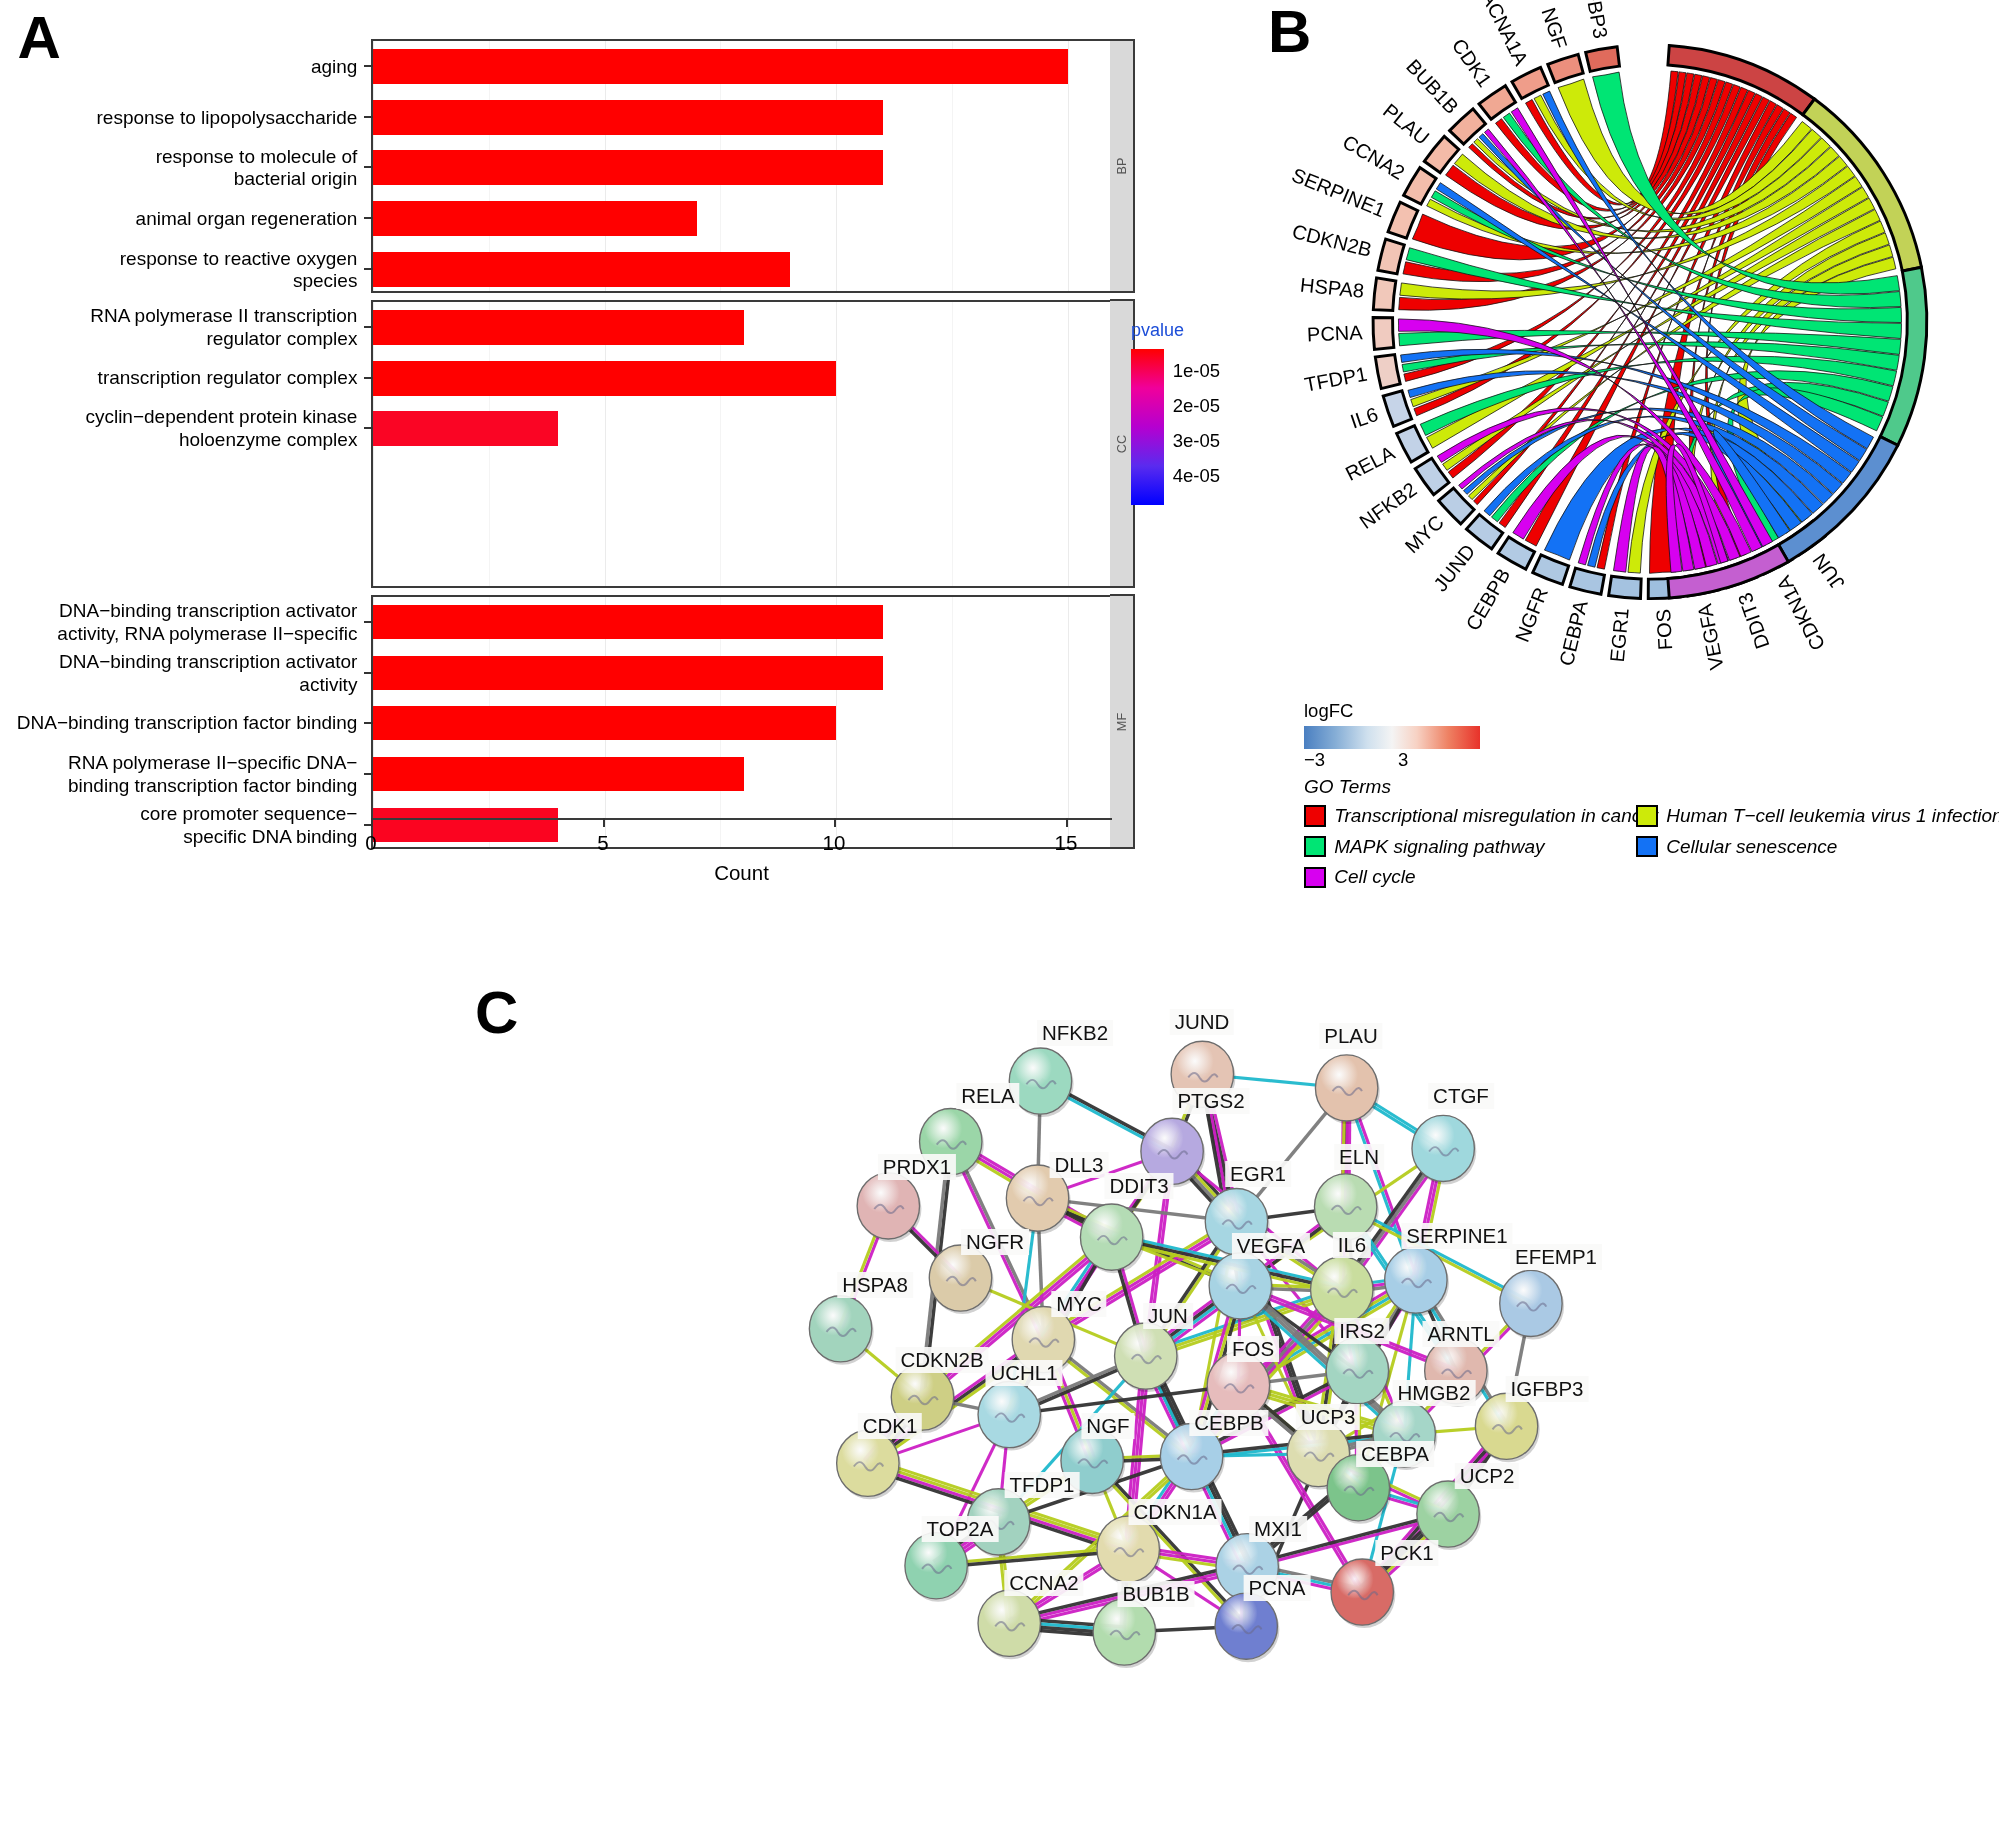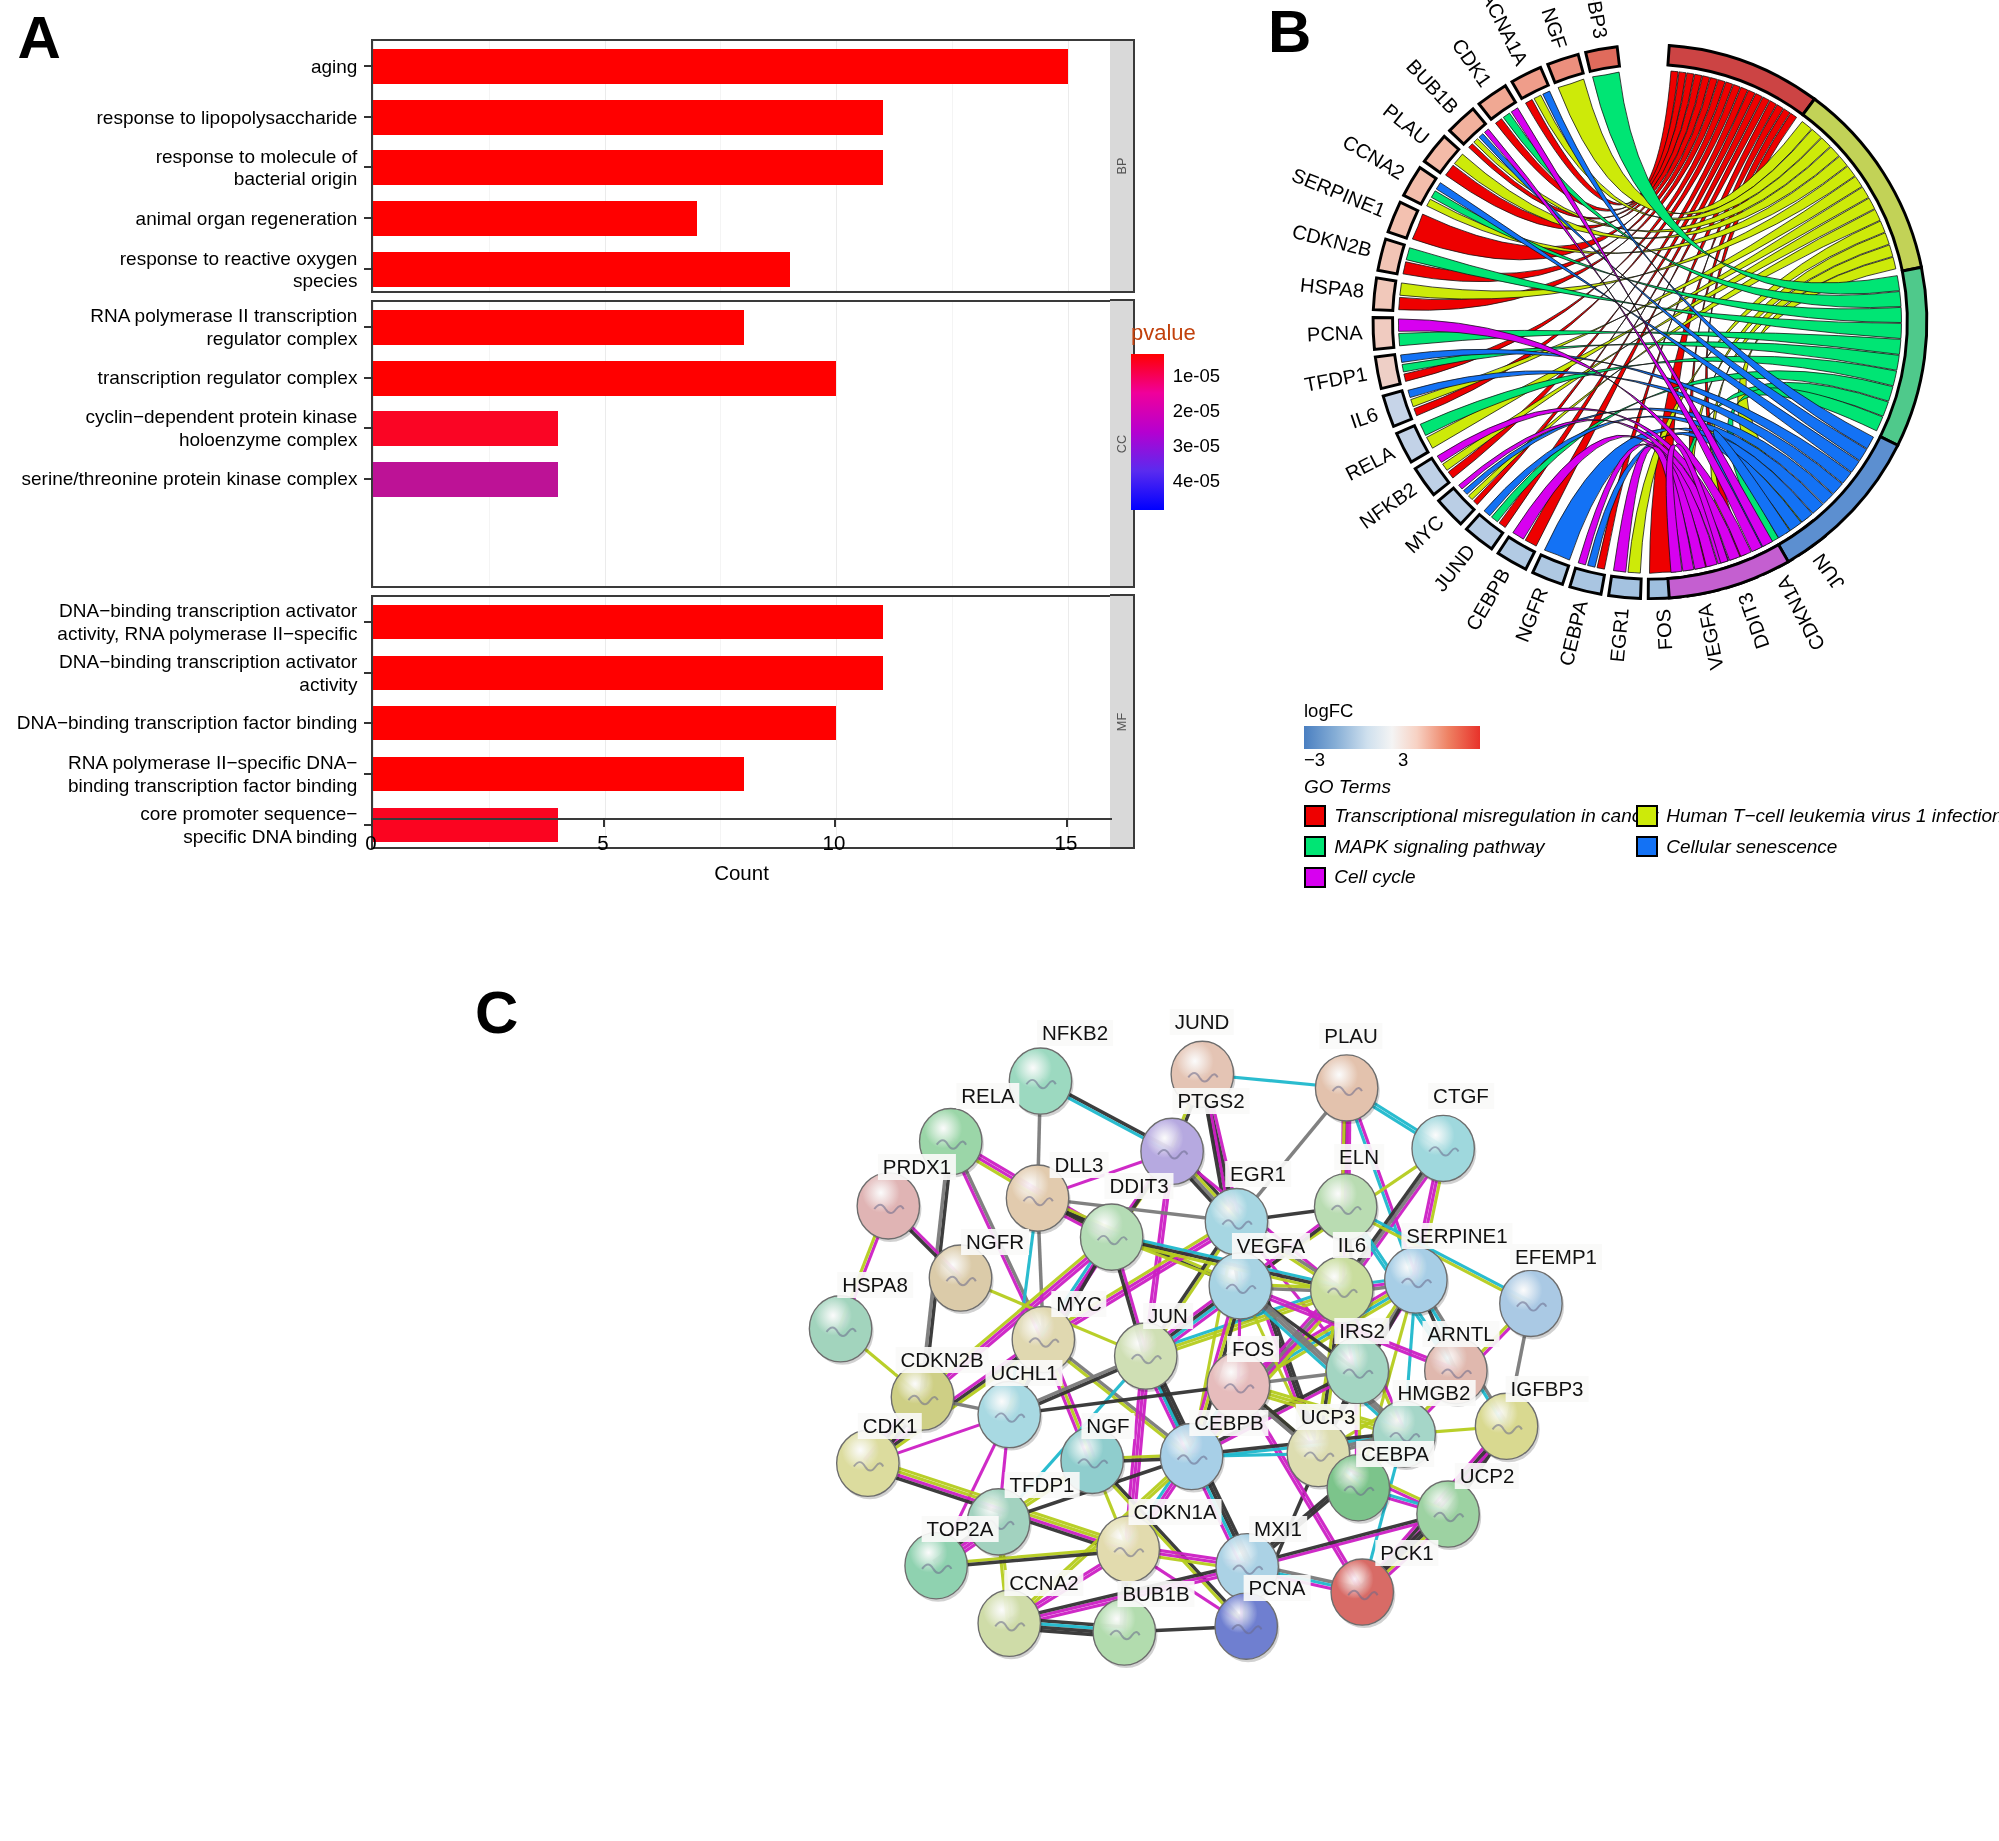--- a/index.html
+++ b/index.html
@@ -85,21 +85,21 @@
     font-size: 20.5px; color: #000;
     transform: translateX(-50%);
   }
   .xaxis-title {
     position: absolute; top: 43px; left: 0; right: 0;
     text-align: center; font-size: 20.5px; color: #000;
   }
 
   
   #pval-legend { position: absolute; left: 1131px; top: 320px; }
-  #pval-legend .lg-title { font-size: 22px; color: #c2410c; margin-bottom: 7.8px; }
+  #pval-legend .lg-title { font-size: 18px; color: #1d4ed8; margin-bottom: 7.8px; }
   .grad-wrap { position: relative; display: flex; }
   #pval-gradient {
     width: 33px; height: 156px;
     background: linear-gradient(to bottom, #ff0000 0%, #f0009b 25%, #b500d0 50%, #5a2bef 75%, #0000ff 100%);
   }
   .grad-labels { position: relative; margin-left: 8.8px; width: 117px; }
   .grad-labels div {
     position: absolute;
     font-size: 18.5px; color: #000;
     transform: translateY(-50%);
@@ -215,25 +215,20 @@
         <div class="bar-row" style="height: 51px; position: absolute; top: 51px; left: 0px; right: 0px;">
           <div class="bar" style="width: 463px; background: rgb(255, 0, 0);"></div>
           <div class="tick-mark" style="top: 24.4px;"></div>
           <div class="ylab" style="top: 50%; transform: translateY(-50%);">transcription regulator complex</div>
         </div>
         <div class="bar-row" style="height: 51px; position: absolute; top: 101px; left: 0px; right: 0px;">
           <div class="bar" style="width: 185px; background: rgb(250, 5, 36);"></div>
           <div class="tick-mark" style="top: 24.4px;"></div>
           <div class="ylab" style="top: 50%; transform: translateY(-50%);">cyclin−dependent protein kinase
 holoenzyme complex</div>
-        </div>
-        <div class="bar-row" style="height: 51px; position: absolute; top: 152px; left: 0px; right: 0px;">
-          <div class="bar" style="width: 185px; background: rgb(189, 18, 150);"></div>
-          <div class="tick-mark" style="top: 24.4px;"></div>
-          <div class="ylab" style="top: 50%; transform: translateY(-50%);">serine/threonine protein kinase complex</div>
         </div>
         <div class="strip">
           <span>CC</span>
         </div>
       </div>
       <div class="facet" style="height: 254px;">
         <div class="gridline-v" style="left: 0px;"></div>
         <div class="gridline-v minor" style="left: 116px;"></div>
         <div class="gridline-v" style="left: 232px;"></div>
         <div class="gridline-v minor" style="left: 347px;"></div>

